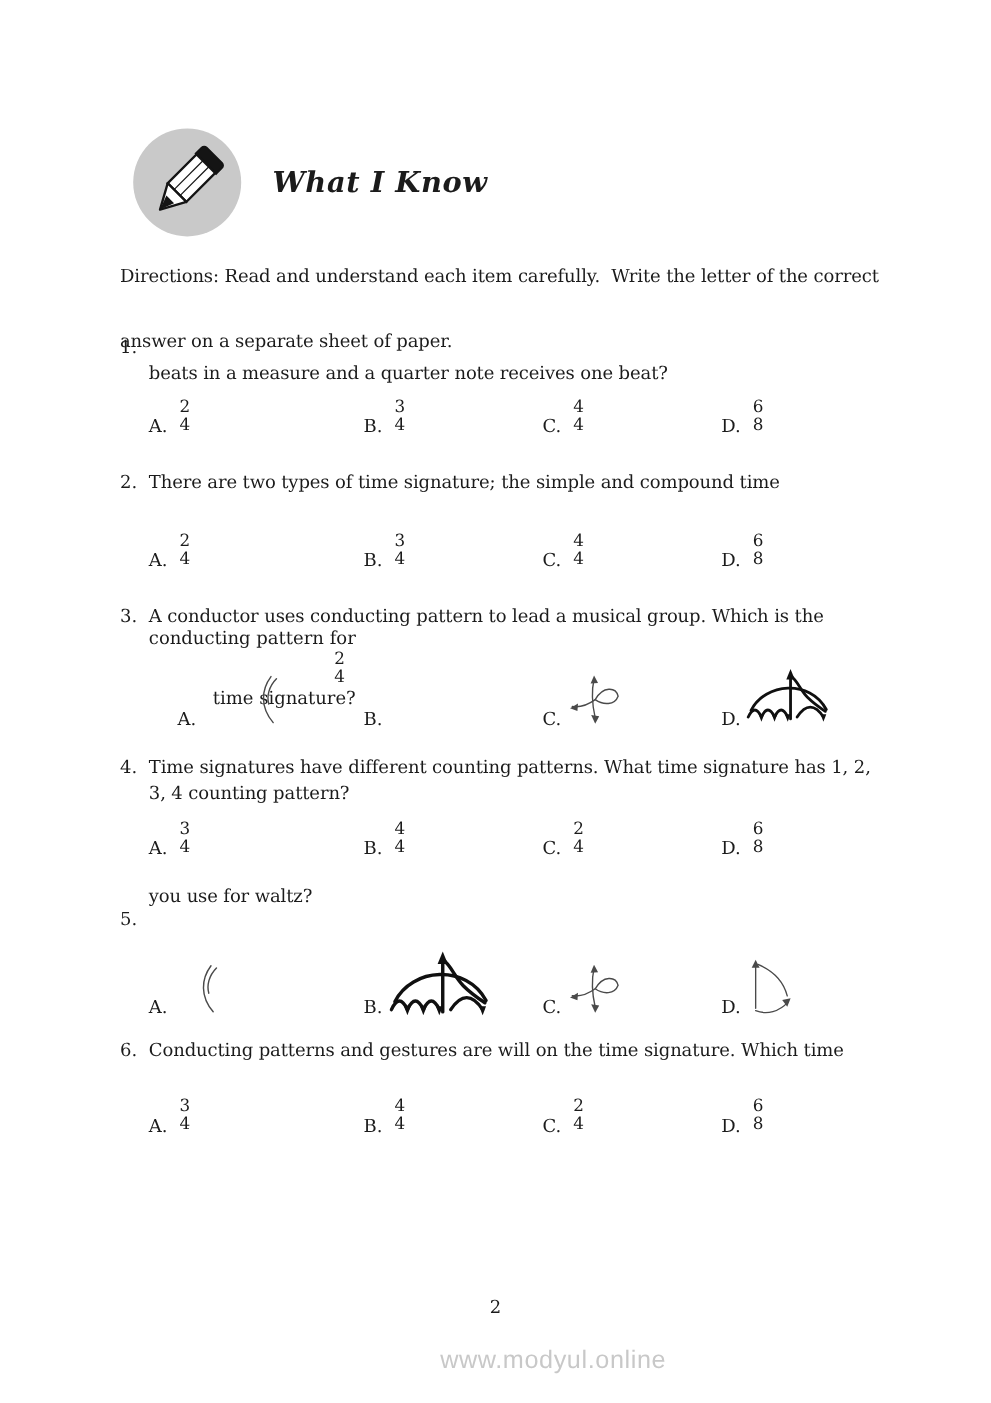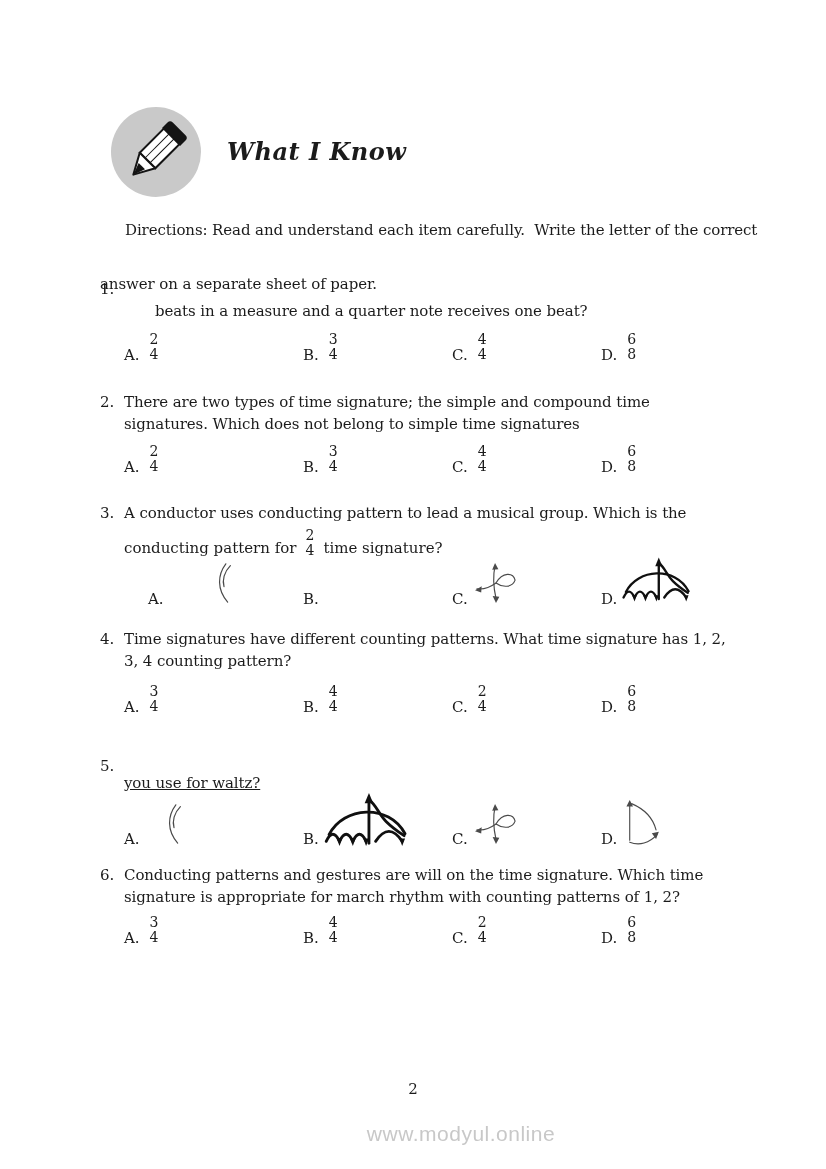--- a/index.html
+++ b/index.html
@@ -20,21 +20,21 @@
     font-size:15px;line-height:17px;
   }
   .frac{
     display:flex;flex-direction:column;align-items:flex-start;
     margin-left:10px;margin-bottom:2px;
     font-size:14px;line-height:15px;letter-spacing:0;
   }
   .frac span{display:block;}
   .inline-line{
     position:absolute;display:flex;align-items:flex-end;
-    font-size:15px;line-height:20px;white-space:pre;
+    font-size:15px;line-height:20px;white-space:pre;flex-direction:column;
   }
   .inline-line .frac{margin:0 9px;margin-bottom:0;}
   .pat{display:block;}
   .pnum{font-size:15px;}
   .wm{
     font-family:"Liberation Sans","DejaVu Sans",sans-serif;
     font-size:21px;color:#c8c8c8;letter-spacing:0.5px;padding-left:48px;
   }
 </style>
 </head>
@@ -50,25 +50,25 @@
         <rect x="35" y="24" width="22" height="34" fill="#ffffff" stroke="#141414" stroke-width="2"></rect>
         <line x1="42.5" y1="24" x2="42.5" y2="58" stroke="#141414" stroke-width="1"></line>
         <line x1="49.5" y1="24" x2="49.5" y2="58" stroke="#141414" stroke-width="1"></line>
         <path d="M35 58 L57 58 L46 78 Z" fill="#ffffff" stroke="#141414" stroke-width="2" stroke-linejoin="round"></path>
         <path d="M41.5 66 L50.5 66 L46 78 Z" fill="#141414"></path>
       </g>
     </svg>
   </div>
   <div class="abs title" style="left:227px;top:137px;">What I Know</div>
 
-  <div class="abs dline" style="left:100px;top:221px;margin-left:25px;">Directions: Read and understand each item carefully.  Write the letter of the correct</div>
+  <div class="abs dline" style="left:100px;top:221px;">Directions: Read and understand each item carefully.  Write the letter of the correct</div>
   <div class="abs dline" style="left:100px;top:243px;margin-top:32px;">answer on a separate sheet of paper.</div>
 
   <div class="abs qnum" style="left:100px;top:280px;">1.</div>
-  <div class="abs qline" style="left:124px;top:302px;margin-left:31px;">beats in a measure and a quarter note receives one beat?</div>
+  <div class="abs qline" style="left:124px;top:302px;">beats in a measure and a quarter note receives one beat?</div>
   <div class="opt" style="left:124px;top:330px;height:34px;">
     <span>A.</span>
     <span class="frac">
         <span>2</span>
         <span>4</span>
       </span>
   </div>
   <div class="opt" style="left:303px;top:330px;height:34px;">
     <span>B.</span>
     <span class="frac">
@@ -86,21 +86,20 @@
   <div class="opt" style="left:601px;top:330px;height:34px;">
     <span>D.</span>
     <span class="frac">
         <span>6</span>
         <span>8</span>
       </span>
   </div>
 
   <div class="abs qnum" style="left:100px;top:393px;">2.</div>
   <div class="abs qline" style="left:124px;top:393px;">There are two types of time signature; the simple and compound time</div>
-  <div class="abs qline" style="left:124px;top:415px;">signatures. Which does not belong to simple time signatures</div>
   <div class="opt" style="left:124px;top:442px;height:34px;">
     <span>A.</span>
     <span class="frac">
         <span>2</span>
         <span>4</span>
       </span>
   </div>
   <div class="opt" style="left:303px;top:442px;height:34px;">
     <span>B.</span>
     <span class="frac">
@@ -199,21 +198,21 @@
   </div>
   <div class="opt" style="left:601px;top:682px;height:34px;">
     <span>D.</span>
     <span class="frac">
         <span>6</span>
         <span>8</span>
       </span>
   </div>
 
   <div class="abs qnum" style="left:100px;top:757px;">5.</div>
-  <div class="abs qline" style="left:124px;top:774px;text-decoration:underline;">you use for waltz?</div>
+  <div class="abs qline" style="left:124px;top:738px;">you use for waltz?</div>
   <div class="opt" style="left:124px;top:800px;height:48px;">
     <span>A.</span>
     <svg class="pat" width="24" height="42" viewBox="0 0 26 46" style="margin-left:22px;margin-bottom:3px;">
       <g fill="none" stroke="#4a4a4a" stroke-width="1.3" stroke-linecap="round">
         <path d="M15 2 C6 14 5 30 17 44"></path>
         <path d="M20 4 C13 11 11 20 13 27"></path>
       </g>
     </svg>
   </div>
   <div class="opt" style="left:303px;top:800px;height:48px;">
@@ -254,21 +253,20 @@
         <path d="M10 6 C24 12 33 22 36 34"></path>
         <path d="M8 47 C18 51 29 48 37 39"></path>
       </g>
       <path d="M8 2 L4.5 9 L11.5 9 Z" fill="#4a4a4a"></path>
       <path d="M39 36 L31.5 37.5 L36 43.5 Z" fill="#4a4a4a"></path>
     </svg>
   </div>
 
   <div class="abs qnum" style="left:100px;top:866px;">6.</div>
   <div class="abs qline" style="left:124px;top:866px;">Conducting patterns and gestures are will on the time signature. Which time</div>
-  <div class="abs qline" style="left:124px;top:888px;">signature is appropriate for march rhythm with counting patterns of 1, 2?</div>
   <div class="opt" style="left:124px;top:913px;height:34px;">
     <span>A.</span>
     <span class="frac">
         <span>3</span>
         <span>4</span>
       </span>
   </div>
   <div class="opt" style="left:303px;top:913px;height:34px;">
     <span>B.</span>
     <span class="frac">

